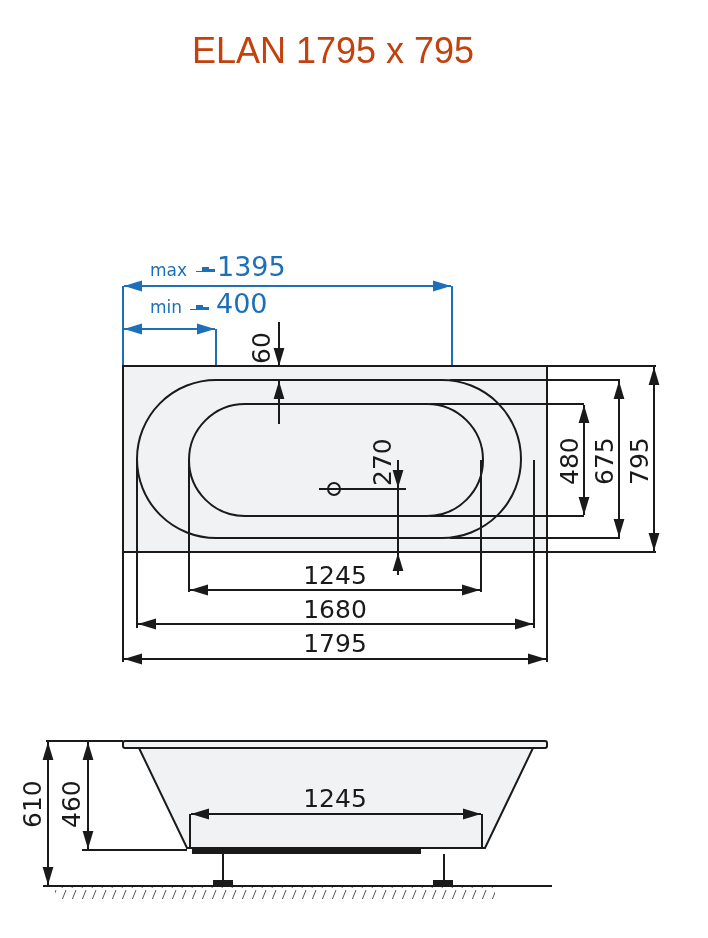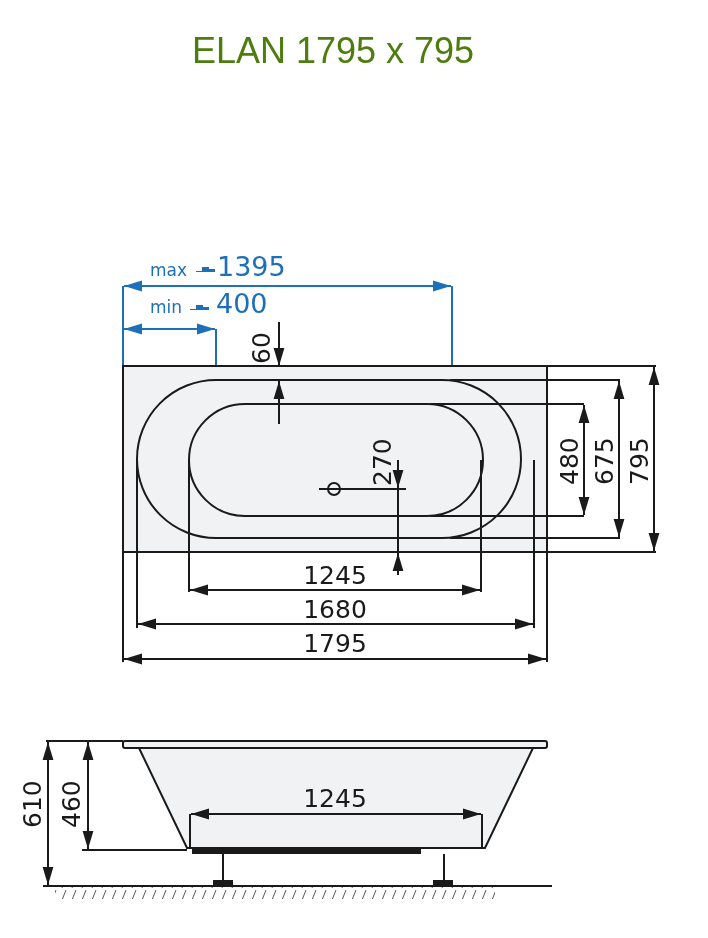--- a/index.html
+++ b/index.html
@@ -1,19 +1,19 @@
 <!DOCTYPE html>
 <html><head>
 <meta charset="utf-8">
 <style>
   html, body { margin: 0; padding: 0; background: #ffffff; }
   body { width: 708px; height: 938px; position: relative; overflow: hidden; }
   .title {
     position: absolute; left: 0; top: 30px; width: 666px; text-align: center;
-    font-family: "Liberation Sans", sans-serif; font-size: 36px; color: #4d7c0f;
+    font-family: "Liberation Sans", sans-serif; font-size: 36px; color: #c2410c;
   }
   svg { position: absolute; left: 0; top: 0; }
   .dim { font-family: "DejaVu Sans", sans-serif; font-size: 25px; fill: #1a1a1a; }
   .blue { font-family: "DejaVu Sans", sans-serif; fill: #1c6fb8; }
   .line { stroke: #1a1a1a; stroke-width: 2; fill: none; }
   .bline { stroke: #1c6fb8; stroke-width: 2; fill: none; }
 </style>
 </head>
 <body>
 

